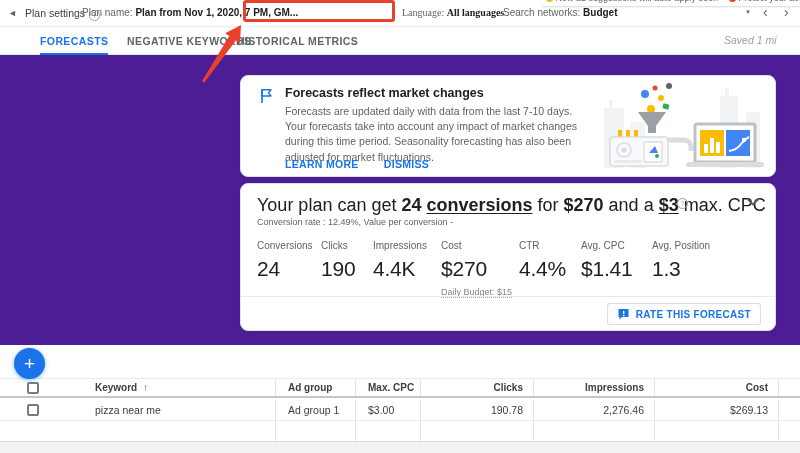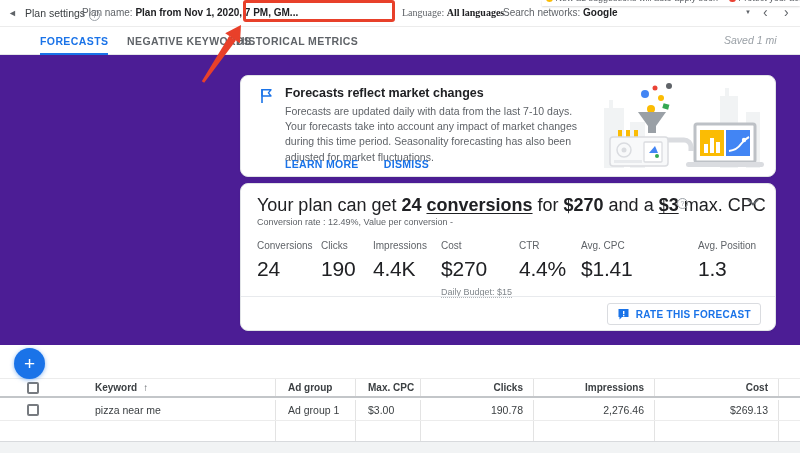--- a/index.html
+++ b/index.html
@@ -110,21 +110,21 @@
     <span class="tb-field" style="left:82px;">
       <span>Plan name:</span>
       <b>Plan from Nov 1, 2020, 7 PM, GM...</b>
     </span>
     <span class="tb-field" style="left:402px;font-family:Liberation Serif, serif;">
       <span>Language:</span>
       <b>All languages</b>
     </span>
     <span class="tb-field" style="left:503px;">
       <span>Search networks:</span>
-      <b>Google</b>
+      <b>Budget</b>
     </span>
     <span class="tb-caret" style="left:745px;">▼</span>
     <span class="tb-arrow" style="left:763px;">‹</span>
     <span class="tb-arrow" style="left:784px;">›</span>
   </div>
 
   <div class="notif">
     <div class="notif-inner">
       <span class="bulb-dot"></span>
       <span>New ad suggestions will auto-apply soon</span>
@@ -220,21 +220,21 @@
           <span class="m-note">Daily Budget: $15</span>
         </div>
         <div class="metric" style="width:62px;">
           <div class="m-label">CTR</div>
           <div class="m-value">4.4%</div>
         </div>
         <div class="metric" style="width:71px;">
           <div class="m-label">Avg. CPC</div>
           <div class="m-value">$1.41</div>
         </div>
-        <div class="metric" style="width:70px;margin-left:46px;">
+        <div class="metric" style="width:70px;">
           <div class="m-label">Avg. Position</div>
           <div class="m-value">1.3</div>
         </div>
       </div>
 
       <div class="fc-footer">
         <div class="rate-btn">
           <svg width="13" height="13" viewBox="0 0 13 13">
             <path d="M1.5 1 h10 v8 h-6.5 l-2.5 2.5 v-2.5 h-1 z" fill="#1a73e8"></path>
             <rect x="6" y="3" width="1.4" height="3.2" fill="#fff"></rect>

